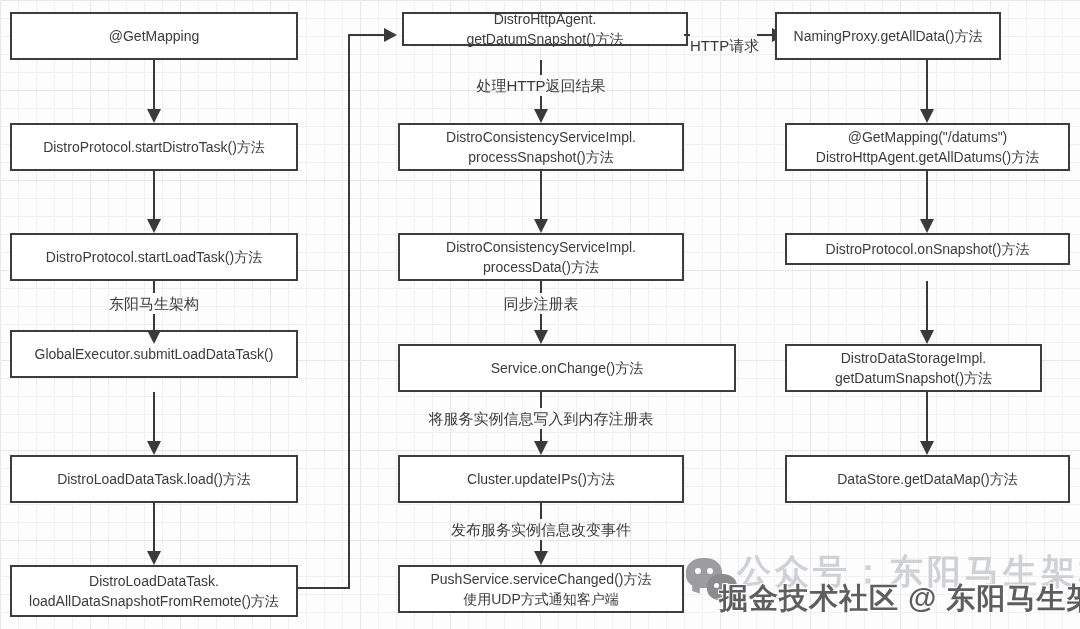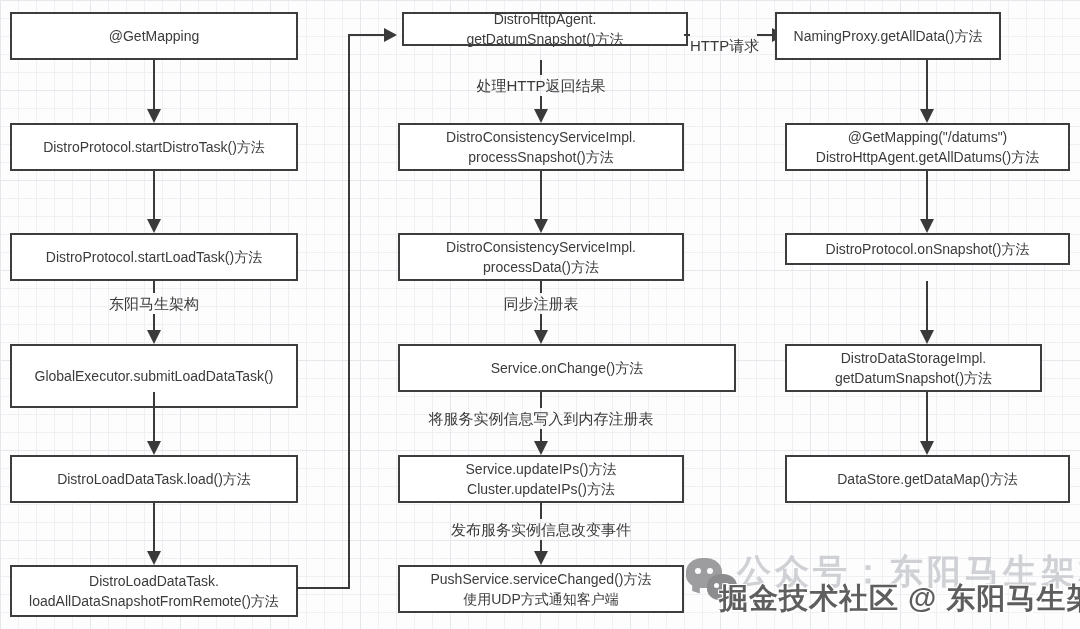--- a/index.html
+++ b/index.html
@@ -49,21 +49,21 @@
 
   <div class="box" style="left:10px;top:12px;width:288px;height:48px">
     <span>@GetMapping</span>
   </div>
   <div class="box" style="left:10px;top:233px;width:288px;height:48px">
     <span>DistroProtocol.startLoadTask()方法</span>
   </div>
   <div class="box" style="left:10px;top:123px;width:288px;height:48px">
     <span>DistroProtocol.startDistroTask()方法</span>
   </div>
-  <div class="box" style="left:10px;top:344px;width:288px;height:64px">
+  <div class="box" style="left:10px;top:330px;width:288px;height:48px">
     <span>GlobalExecutor.submitLoadDataTask()</span>
   </div>
   <div class="box" style="left:10px;top:455px;width:288px;height:48px">
     <span>DistroLoadDataTask.load()方法</span>
   </div>
   <div class="box" style="left:10px;top:565px;width:288px;height:52px">
     <span>DistroLoadDataTask.</span>
     <span>loadAllDataSnapshotFromRemote()方法</span>
   </div>
 
@@ -98,21 +98,20 @@
     <span>processSnapshot()方法</span>
   </div>
   <div class="box" style="left:398px;top:233px;width:286px;height:48px">
     <span>DistroConsistencyServiceImpl.</span>
     <span>processData()方法</span>
   </div>
   <div class="box" style="left:398px;top:344px;width:338px;height:48px">
     <span>Service.onChange()方法</span>
   </div>
   <div class="box" style="left:398px;top:455px;width:286px;height:48px">
-    <span>Service.updateIPs()方法</span>
     <span>Cluster.updateIPs()方法</span>
   </div>
   <div class="box" style="left:398px;top:565px;width:286px;height:48px">
     <span>PushService.serviceChanged()方法</span>
     <span>使用UDP方式通知客户端</span>
   </div>
 
   <div class="vseg" style="left:540px;top:60px;width:2px;height:15px"></div>
   <div class="elabel" style="left:541px;top:75px">处理HTTP返回结果</div>
   <div class="vseg" style="left:540px;top:96px;width:2px;height:13px"></div>

